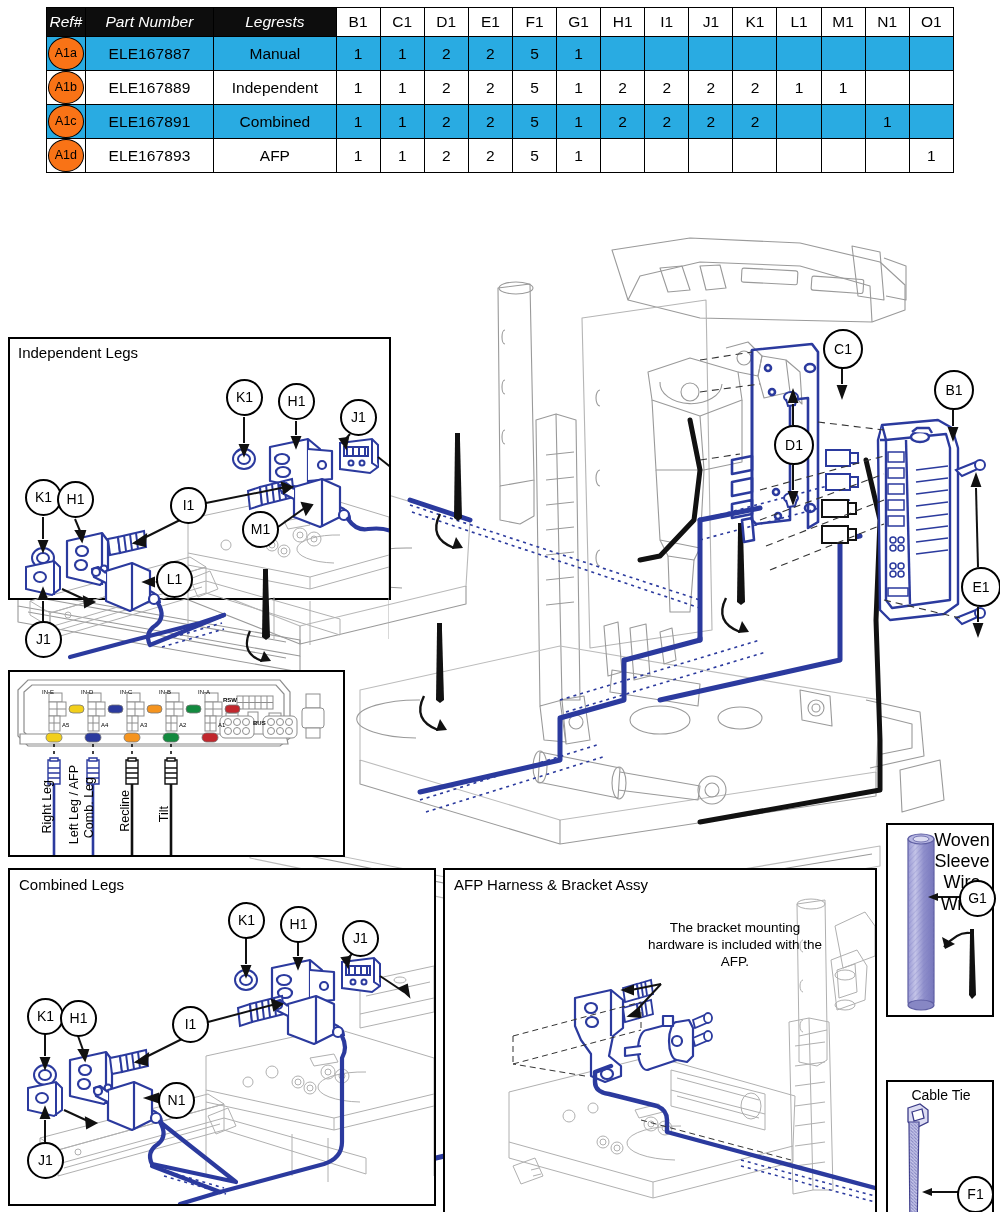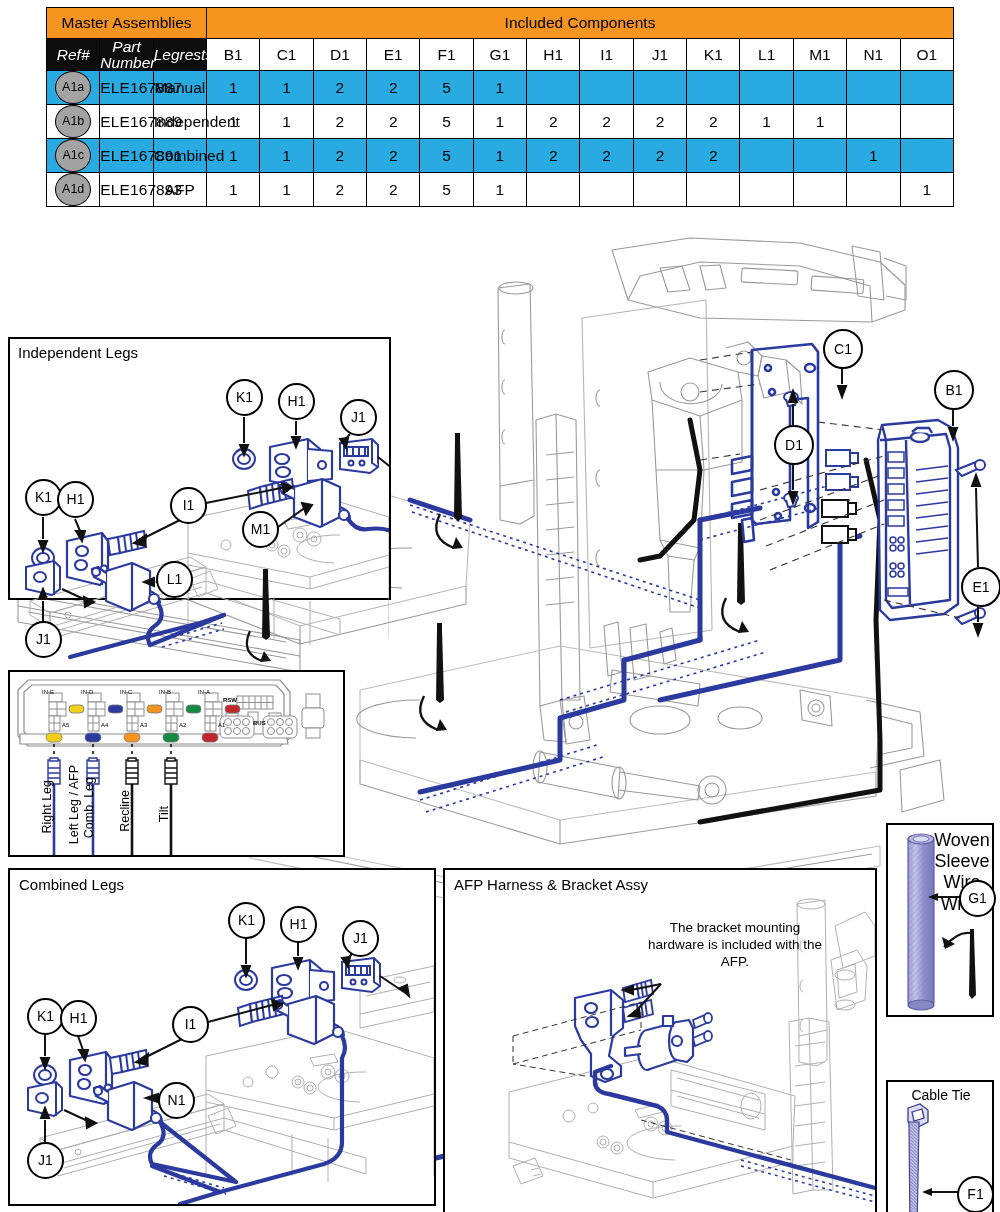--- a/index.html
+++ b/index.html
@@ -23,21 +23,21 @@
   .comp-hdr{background:#ffffff;color:#000;height:28px;font-size:15.5px;}
   .rowb{background:#29ABE2;}
   .roww{background:#ffffff;}
   .c-ref{width:36px;position:relative;}
   .c-pn{width:122px;}
   .c-lg{width:116px;}
   .c-comp{width:41.2px;}
   tbody td{height:31px;}
   .refbadge{
     display:block;width:34px;height:31px;margin:0 auto;
-    border:1.6px solid #000;border-radius:50%;background:#a3a3a3;
+    border:1.6px solid #000;border-radius:50%;background:#f97316;
     font-size:12.5px;line-height:30px;text-align:center;color:#000;
     position:relative;z-index:5;
   }
   .ref-cell{overflow:visible;}
   .pnum{font-size:16px;letter-spacing:.1px;}
 
   
   .panel{position:absolute;border:2.6px solid #000;background:#fff;box-sizing:border-box;}
   .panel-title{position:absolute;font-size:15px;color:#000;white-space:nowrap;}
 
@@ -69,24 +69,20 @@
   .smalllbl{position:absolute;font-size:12.5px;color:#000;text-align:center;}
 
   svg{display:block;}
   .lyr{position:absolute;left:0;top:0;pointer-events:none;}
 </style>
 </head>
 <body>
 
 <table id="parts-table">
   <thead>
-    <tr>
-      <th class="grp-hdr" colspan="3">Master Assemblies</th>
-      <th class="grp-hdr" colspan="14">Included Components</th>
-    </tr>
     <tr>
       <th class="col-hdr c-ref">Ref#</th>
       <th class="col-hdr c-pn">Part Number</th>
       <th class="col-hdr c-lg">Legrests</th>
       <th class="comp-hdr c-comp">B1</th>
       <th class="comp-hdr c-comp">C1</th>
       <th class="comp-hdr c-comp">D1</th>
       <th class="comp-hdr c-comp">E1</th>
       <th class="comp-hdr c-comp">F1</th>
       <th class="comp-hdr c-comp">G1</th>

